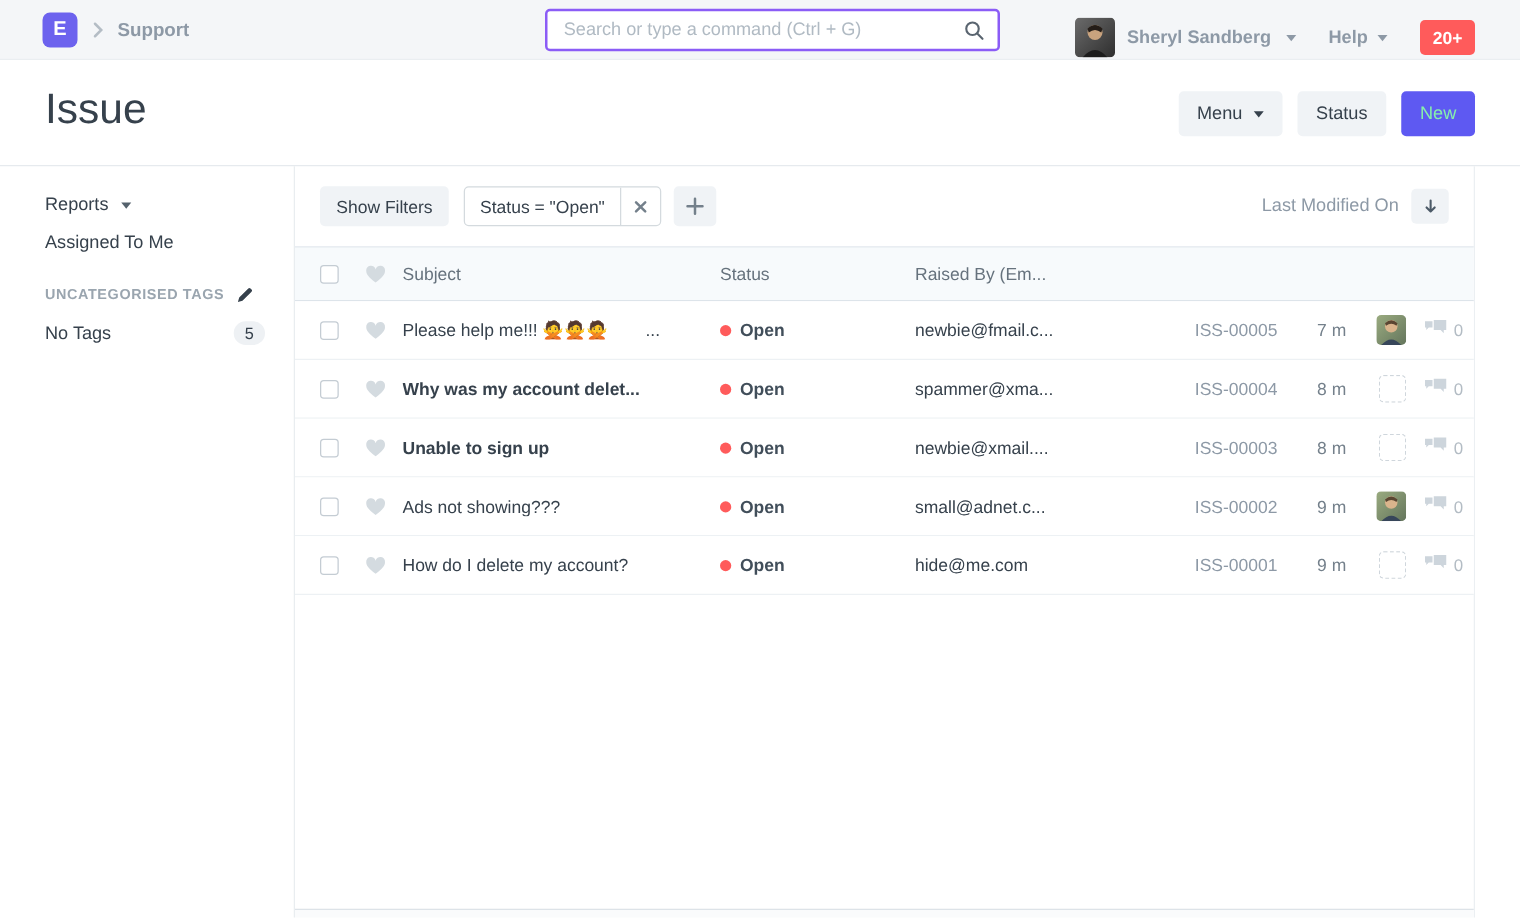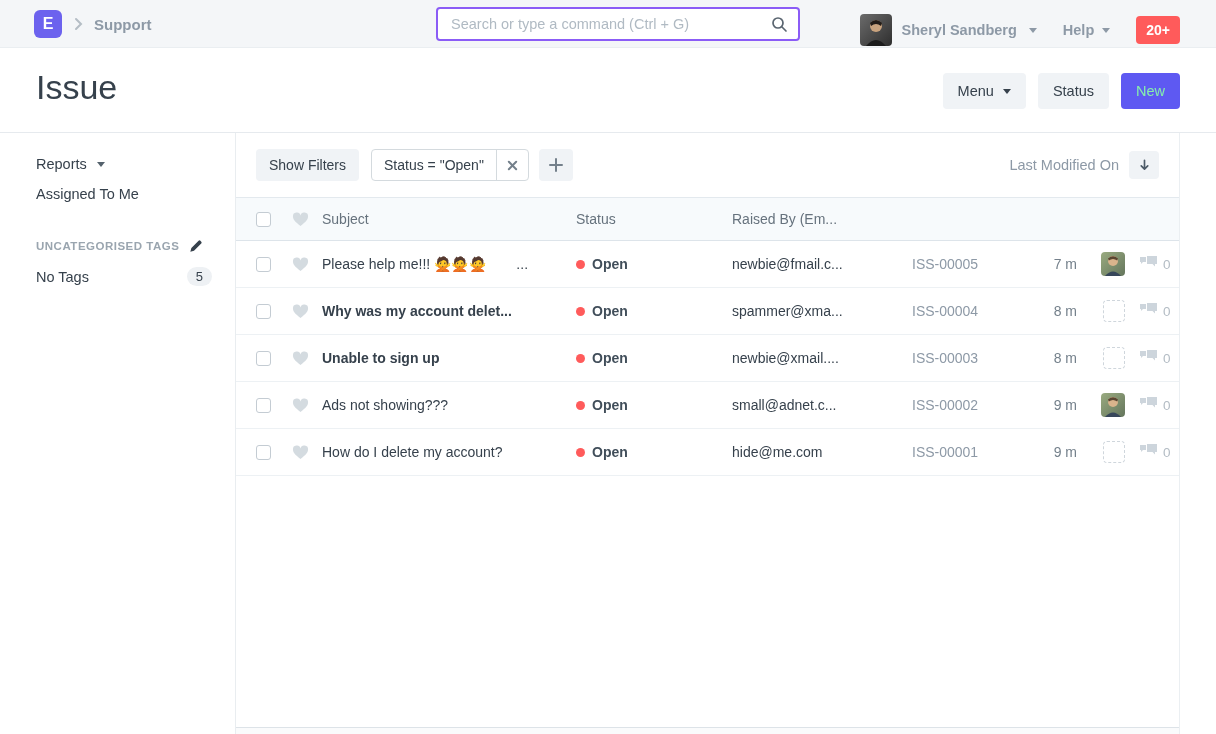--- a/index.html
+++ b/index.html
@@ -39,21 +39,21 @@
     font-family:inherit; cursor:pointer; display:flex; align-items:center; gap:7px; padding:0 15px; }
   .btn-default { background:#f0f3f6; color:#36414c; }
   .btn-primary { background:#5e59f2; color:#86efac; }
   .btn .caret { border-top-color:#36414c; }
 
   
   .body-wrap { position:absolute; top:133px; left:0; width:1216px; bottom:0; }
   .sidebar { position:absolute; left:0; top:0; width:236px; bottom:0; border-right:1px solid #e9edf0; padding:16px 0 0 36px; }
   .side-link { display:flex; align-items:center; gap:8px; height:30px; font-size:14.5px; color:#36414c; cursor:pointer; }
   .side-link .caret { border-top-color:#55626d; }
-  .tags-head { margin-top:30px; display:flex; align-items:center; gap:10px; }
+  .tags-head { margin-top:20px; display:flex; align-items:center; gap:10px; }
   .tags-title { font-size:11.5px; font-weight:bold; letter-spacing:.5px; color:#9aa5af; }
   .pencil { cursor:pointer; display:flex; }
   .tag-row { margin-top:14px; display:flex; align-items:center; width:176px; justify-content:space-between; cursor:pointer; }
   .tag-label { font-size:14.5px; color:#36414c; }
   .count-pill { background:#eef1f4; color:#36414c; font-size:13px; border-radius:10px; padding:2px 9px; }
 
   
   .content { position:absolute; left:236px; top:0; width:944px; bottom:0; border-right:1px solid #ebeff2; }
   .filter-row { height:64px; display:flex; align-items:center; padding:0 20px; }
   .chip { background:#f0f3f6; border:none; border-radius:4px; height:32px; padding:0 13px;
@@ -79,21 +79,21 @@
   .checkbox { width:15px; height:15px; border:1px solid #c4ccd3; border-radius:3px; background:#fff; cursor:pointer; }
   .c-heart { width:30px; display:flex; align-items:center; }
   .heart { color:#d4dbe0; cursor:pointer; display:flex; }
   .c-subject { width:254px; display:flex; align-items:center; white-space:nowrap; overflow:hidden; }
   .unread .c-subject { font-weight:bold; }
   .subj-trail { margin-left:30px; color:#36414c; }
   .c-status { width:156px; display:flex; align-items:center; gap:7px; }
   .dot { width:9px; height:9px; border-radius:50%; background:#ff5b5b; }
   .status-text { font-weight:bold; color:#414e5a; }
   .c-raised { width:180px; white-space:nowrap; overflow:hidden; }
-  .c-id { width:110px; text-align:left; color:#8d99a6; }
+  .c-id { width:110px; text-align:right; color:#8d99a6; }
   .c-time { width:55px; text-align:right; color:#74808b; }
   .c-avatar { width:48px; display:flex; justify-content:flex-end; }
   .avatar-sm { width:24px; height:24px; border-radius:4px; overflow:hidden; }
   .avatar-ph { width:22px; height:22px; border:1px dashed #cfd6dc; border-radius:4px; }
   .c-comments { flex:1; display:flex; align-items:center; gap:5px; padding-left:14px; }
   .comment-count { color:#b3bcc4; font-size:13.5px; }
   .list-footer { position:absolute; bottom:0; left:0; width:100%; height:7px;
     border-top:1px solid #dde3e8; background:#fafbfc; }
 </style>
 </head>

